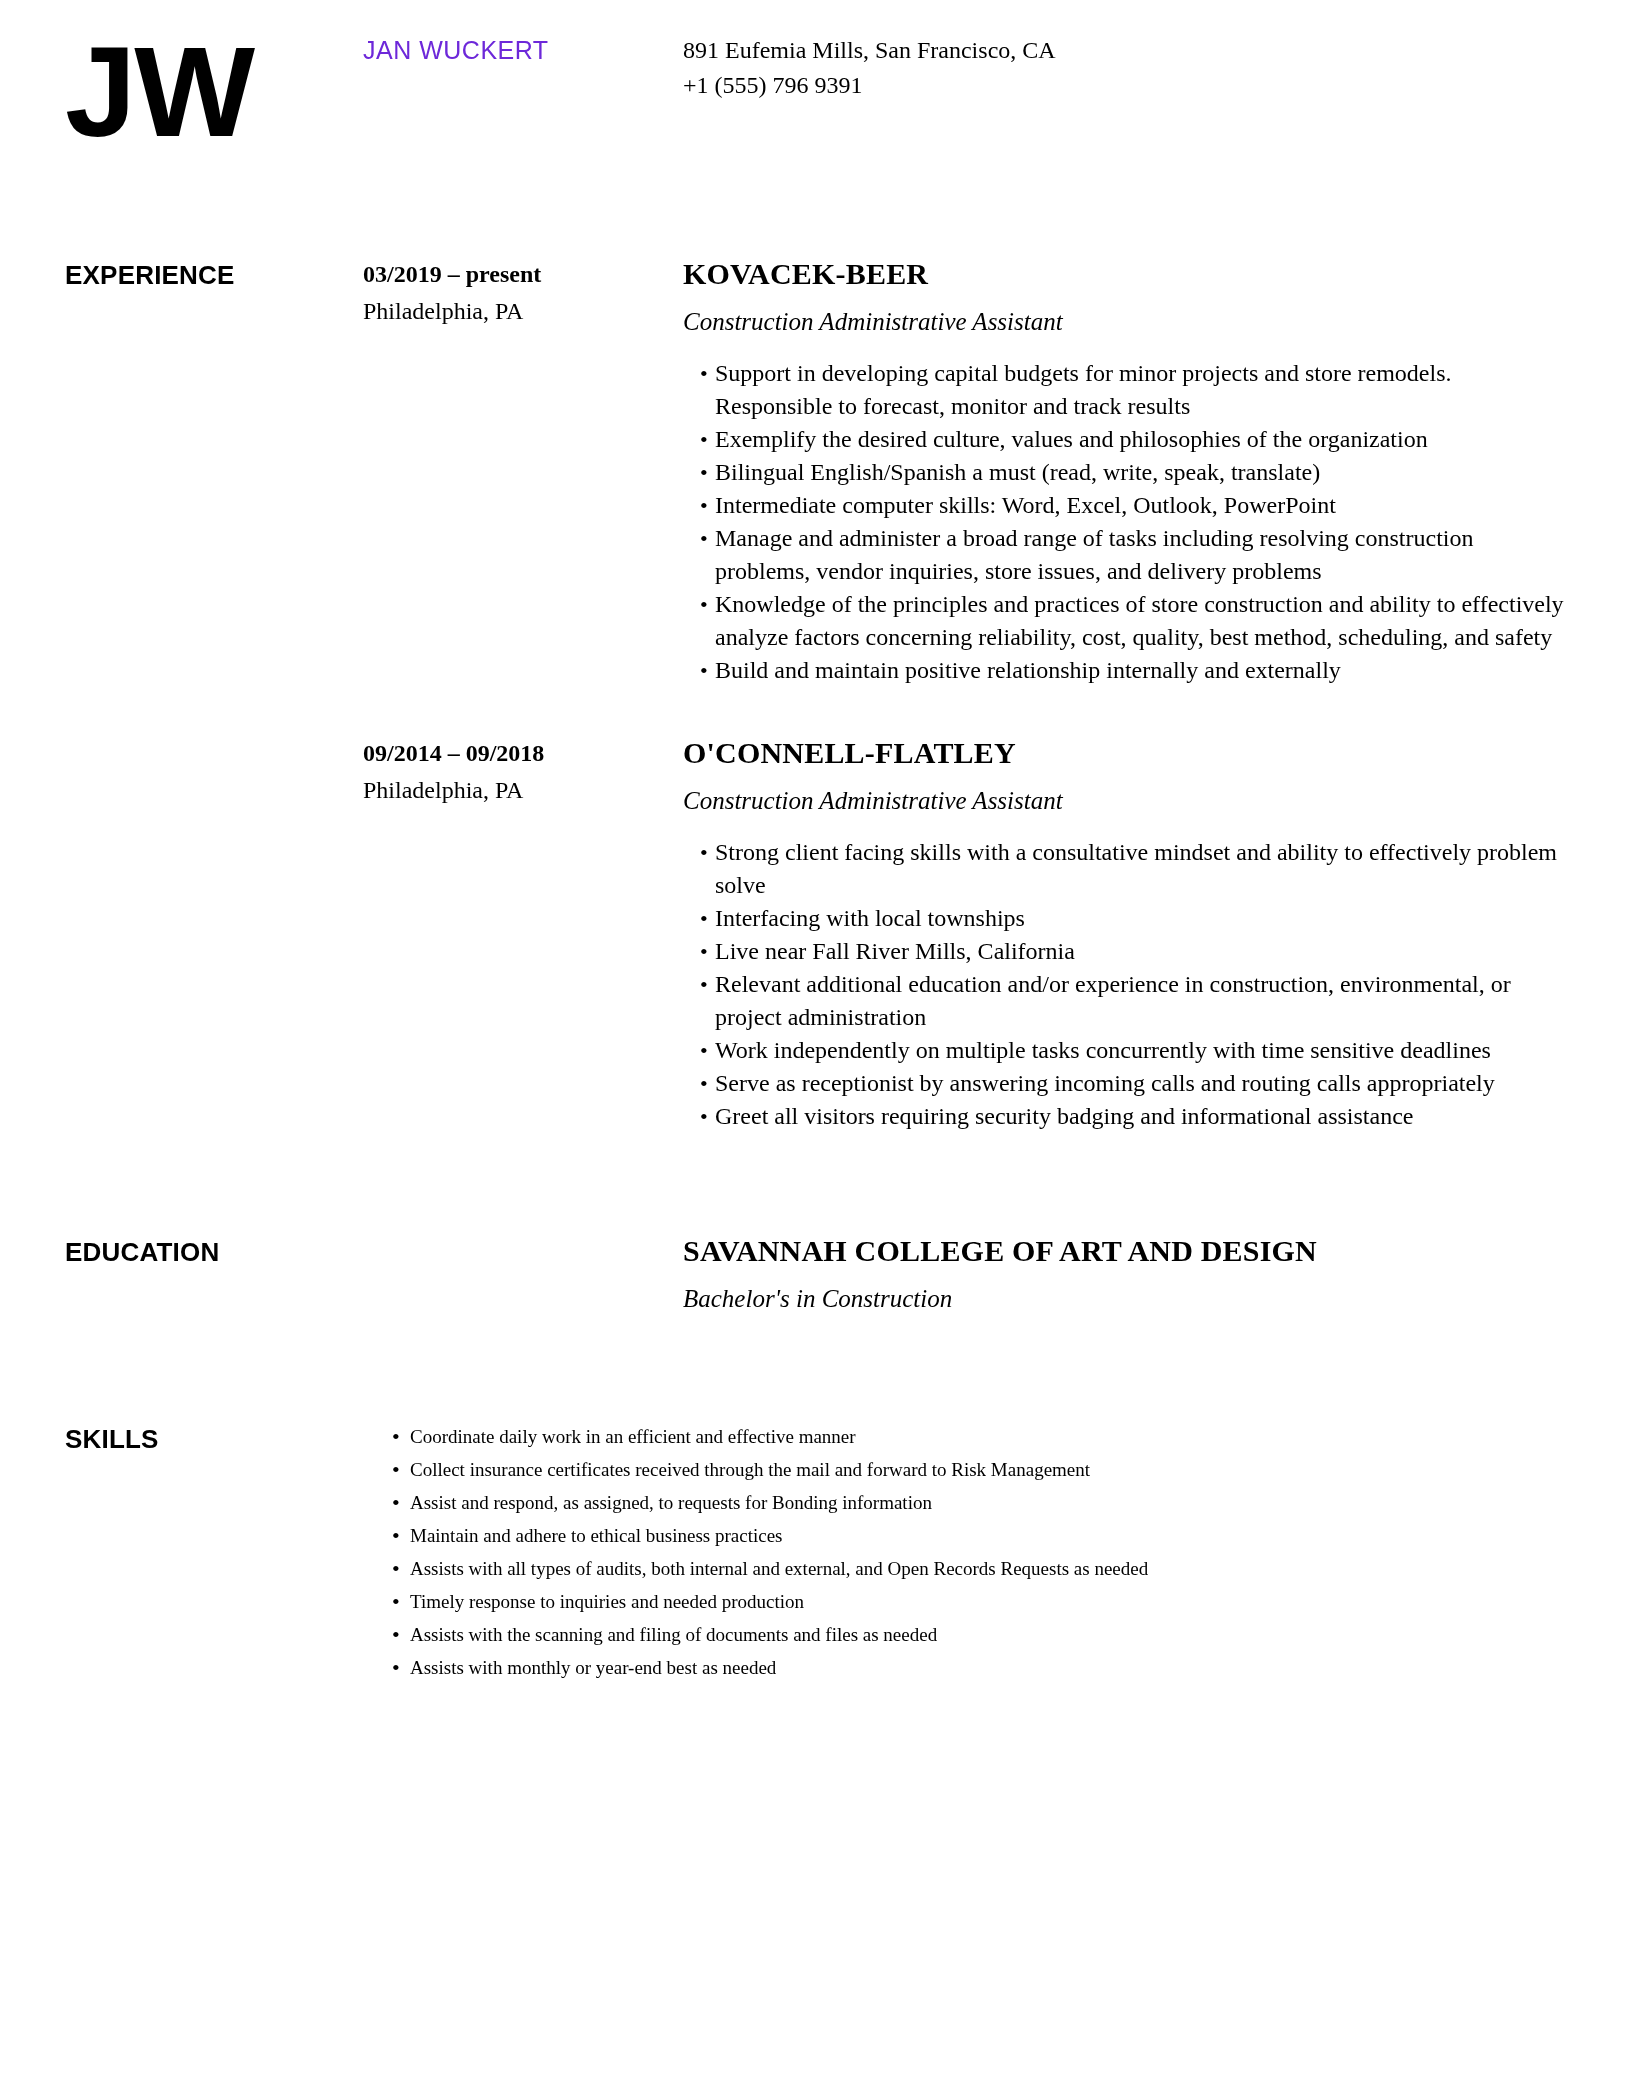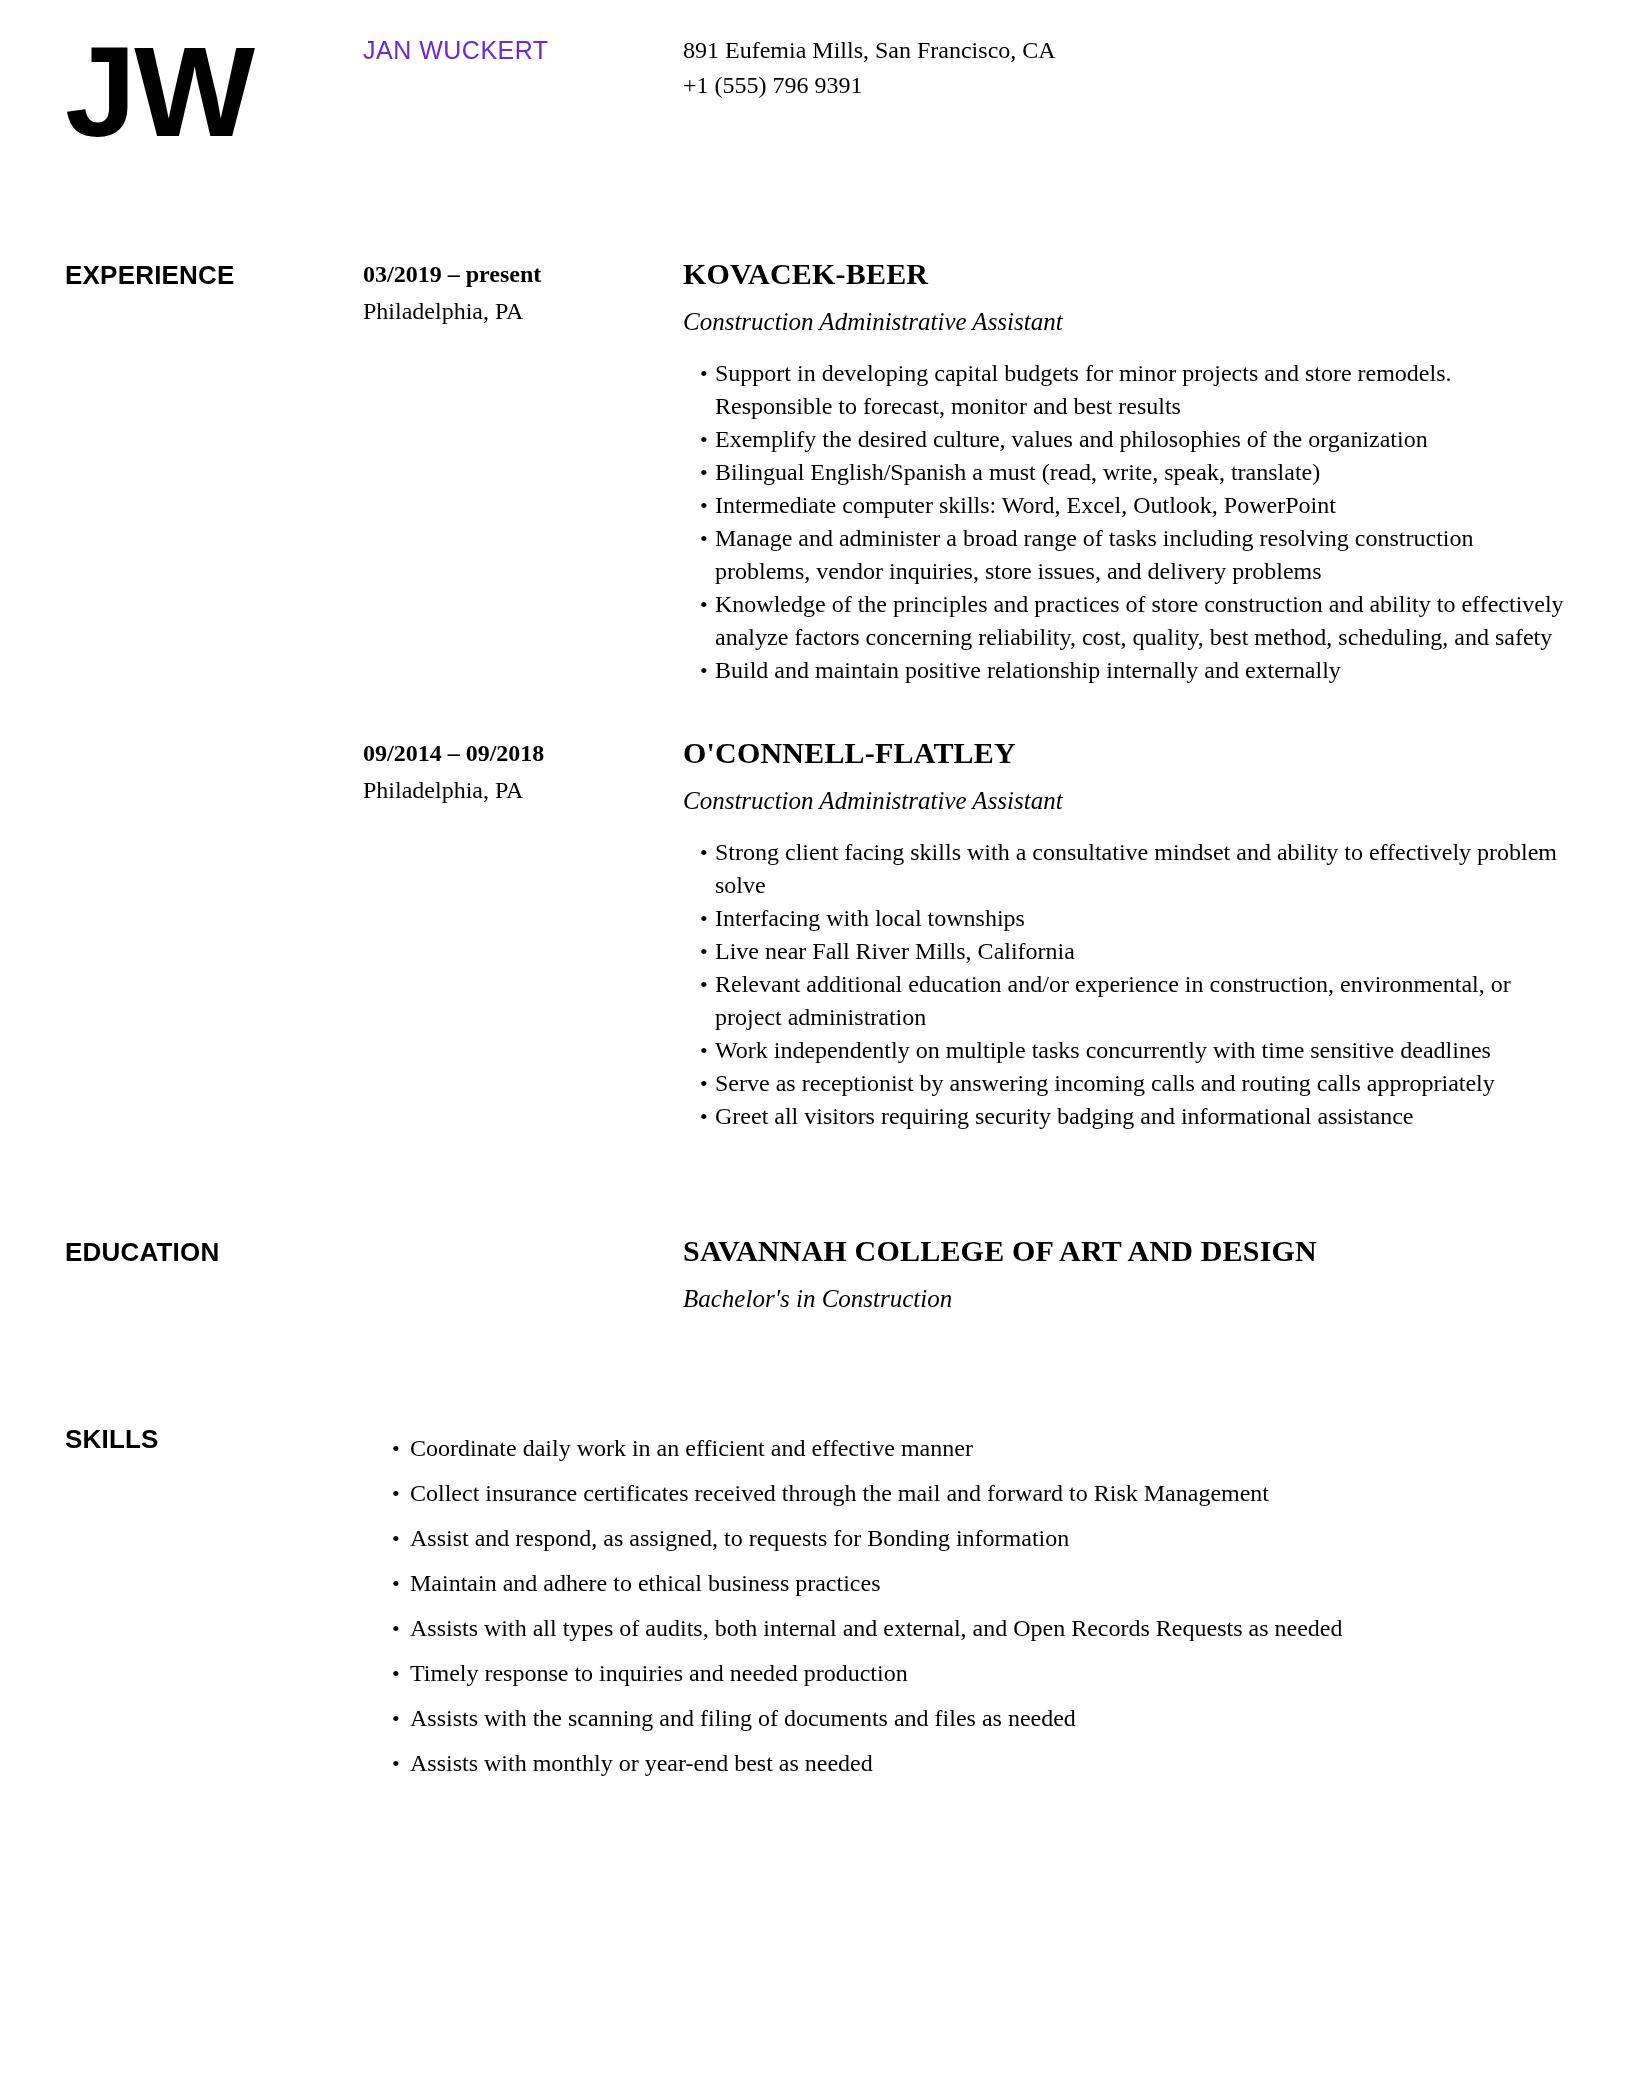--- a/index.html
+++ b/index.html
@@ -107,23 +107,22 @@
   }
 
   ul.skills-list {
     list-style: none;
     grid-column: 2 / 4;
     max-width: 1180px;
   }
   ul.skills-list li {
     position: relative;
     padding-left: 47px;
-    font-size: 24px;
+    font-size: 19px;
     line-height: 33px;
-    margin-top: 12px;
   }
   ul.skills-list li::before {
     content: "\2022";
     position: absolute;
     left: 29px;
     top: 0;
     font-size: 22px;
   }
 </style>
 </head>
@@ -145,21 +144,21 @@
   <section class="row experience-row">
     <div class="section-label">EXPERIENCE</div>
     <div>
       <div class="dates">03/2019 – present</div>
       <div class="location">Philadelphia, PA</div>
     </div>
     <div>
       <h2 class="company">KOVACEK-BEER</h2>
       <div class="role">Construction Administrative Assistant</div>
       <ul class="bullets">
-          <li>Support in developing capital budgets for minor projects and store remodels. Responsible to forecast, monitor and best results</li>
+          <li>Support in developing capital budgets for minor projects and store remodels. Responsible to forecast, monitor and track results</li>
           <li>Exemplify the desired culture, values and philosophies of the organization</li>
           <li>Bilingual English/Spanish a must (read, write, speak, translate)</li>
           <li>Intermediate computer skills: Word, Excel, Outlook, PowerPoint</li>
           <li>Manage and administer a broad range of tasks including resolving construction problems, vendor inquiries, store issues, and delivery problems</li>
           <li>Knowledge of the principles and practices of store construction and ability to effectively analyze factors concerning reliability, cost, quality, best method, scheduling, and safety</li>
           <li>Build and maintain positive relationship internally and externally</li>
         </ul>
     </div>
   </section>
 

